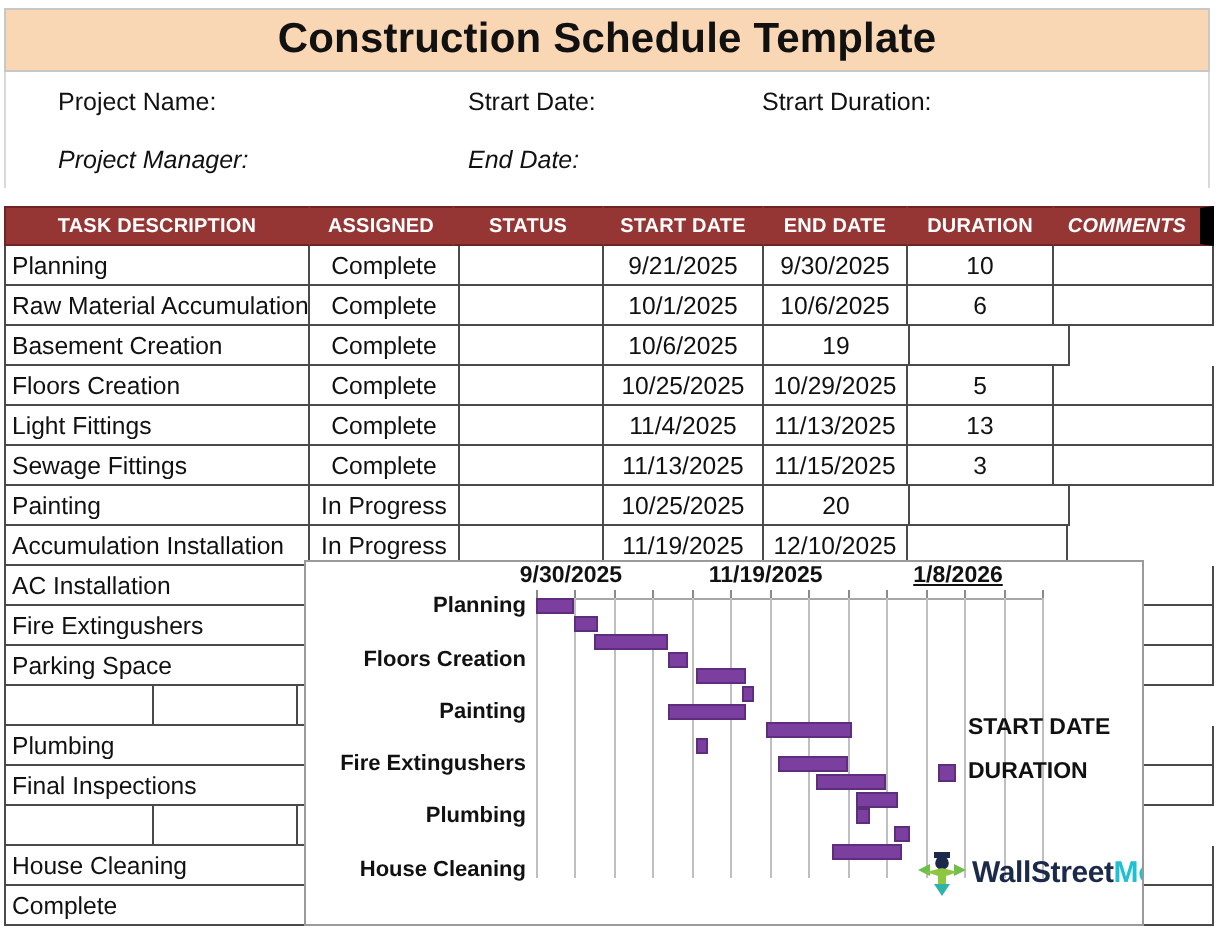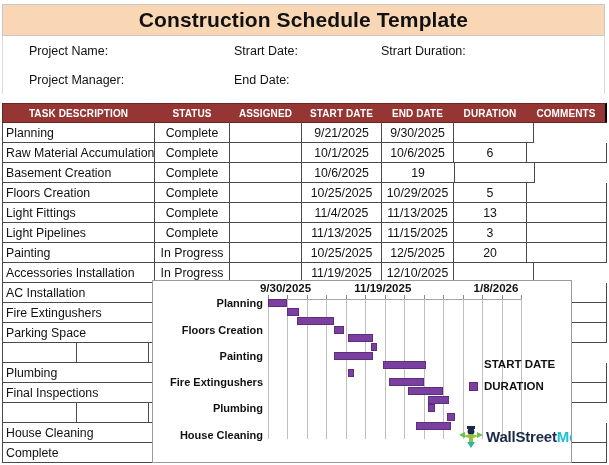--- a/index.html
+++ b/index.html
@@ -21,21 +21,21 @@
   .title-band .t{
     font-size:21px;font-weight:bold;color:#111;letter-spacing:.1px;
     font-family:"Liberation Sans", sans-serif;
   }
 
   
   .inforow{position:absolute;left:2px;width:603px;height:29px;
     border-left:1px solid #d9d9d9;border-right:1px solid #d9d9d9;
     box-sizing:border-box;}
   .inforow.r1{top:36px;}
-  .inforow.r2{top:65px;}
+  .inforow.r2{top:65px;font-style:italic;}
   .infolabel{
     position:absolute;top:50%;transform:translateY(-50%);
     font-size:12.5px;color:#111;white-space:nowrap;
   }
   .ic1{left:6px;margin-left:20px;}
   .ic2{left:231px;}
   .ic3{left:378px;}
 
   
   #table{position:absolute;left:2px;top:103px;width:605px;}
@@ -53,21 +53,21 @@
   }
   .trow .cell:first-child{border-left:1px solid #4a4a4a;}
   .trow.head .cell{
     background:#963634;color:#ffffff;font-weight:bold;font-size:10px;
     justify-content:center;letter-spacing:.1px;
     border-right:1px solid #963634;border-bottom:1px solid #6e2423;
     border-top:1px solid #6e2423;
     padding:0 1px;
   }
   .trow.head .cell:first-child{border-left:1px solid #6e2423;}
-  .trow.head .cell:last-child{border-right:2px solid #000000;}
+  .trow.head .cell:last-child{border-right:7px solid #000000;font-style:italic;}
 
   .c-task{width:153px;}
   .c-status{width:75px;justify-content:center;}
   .c-assigned{width:72px;}
   .c-start{width:80px;justify-content:center;}
   .c-end{width:72px;justify-content:center;}
   .c-dur{width:73px;justify-content:center;}
   .c-com{width:80px;}
 
   
@@ -125,33 +125,34 @@
   </div>
 
   <div class="inforow r2">
     <span class="infolabel ic1">Project Manager:</span>
     <span class="infolabel ic2">End Date:</span>
   </div>
 
   <div id="table">
       <div class="trow head">
         <div class="cell c-task">TASK DESCRIPTION</div>
+        <div class="cell c-assigned">ASSIGNED</div>
         <div class="cell c-status">STATUS</div>
-        <div class="cell c-assigned">ASSIGNED</div>
         <div class="cell c-start">START DATE</div>
         <div class="cell c-end">END DATE</div>
         <div class="cell c-dur">DURATION</div>
         <div class="cell c-com">COMMENTS</div>
       </div>
       <div class="trow">
         <div class="cell c-task">Planning</div>
         <div class="cell c-status">Complete</div>
         <div class="cell c-assigned"></div>
         <div class="cell c-start">9/21/2025</div>
         <div class="cell c-end">9/30/2025</div>
+        <div class="cell c-dur">10</div>
         <div class="cell c-com"></div>
       </div>
       <div class="trow">
         <div class="cell c-task">Raw Material Accumulation</div>
         <div class="cell c-status">Complete</div>
         <div class="cell c-assigned"></div>
         <div class="cell c-start">10/1/2025</div>
         <div class="cell c-end">10/6/2025</div>
         <div class="cell c-dur">6</div>
         <div class="cell c-com"></div>
@@ -176,39 +177,38 @@
       <div class="trow">
         <div class="cell c-task">Light Fittings</div>
         <div class="cell c-status">Complete</div>
         <div class="cell c-assigned"></div>
         <div class="cell c-start">11/4/2025</div>
         <div class="cell c-end">11/13/2025</div>
         <div class="cell c-dur">13</div>
         <div class="cell c-com"></div>
       </div>
       <div class="trow">
-        <div class="cell c-task">Light Pipelines</div>
+        <div class="cell c-task">Sewage Fittings</div>
         <div class="cell c-status">Complete</div>
         <div class="cell c-assigned"></div>
         <div class="cell c-start">11/13/2025</div>
         <div class="cell c-end">11/15/2025</div>
         <div class="cell c-dur">3</div>
         <div class="cell c-com"></div>
       </div>
       <div class="trow">
         <div class="cell c-task">Painting</div>
         <div class="cell c-status">In Progress</div>
         <div class="cell c-assigned"></div>
         <div class="cell c-start">10/25/2025</div>
-        <div class="cell c-end">12/5/2025</div>
         <div class="cell c-dur">20</div>
         <div class="cell c-com"></div>
       </div>
       <div class="trow">
-        <div class="cell c-task">Accessories Installation</div>
+        <div class="cell c-task">Accumulation Installation</div>
         <div class="cell c-status">In Progress</div>
         <div class="cell c-assigned"></div>
         <div class="cell c-start">11/19/2025</div>
         <div class="cell c-end">12/10/2025</div>
         <div class="cell c-com"></div>
       </div>
       <div class="trow">
         <div class="cell c-task">AC Installation</div>
         <div class="cell c-status"></div>
         <div class="cell c-assigned"></div>
@@ -315,21 +315,21 @@
         <div class="gridline" style="left: 194.615px;"></div>
         <div class="tick" style="left: 194.615px; height: 4px; top: -4px;"></div>
         <div class="gridline" style="left: 214.077px;"></div>
         <div class="tick" style="left: 214.077px; height: 4px; top: -4px;"></div>
         <div class="gridline" style="left: 233.538px;"></div>
         <div class="tick" style="left: 233.538px; height: 4px; top: -4px;"></div>
         <div class="gridline" style="left: 253px;"></div>
         <div class="tick" style="left: 253px; height: 4px; top: -4px;"></div>
         <div class="xlab" style="left: 17.5154px;">9/30/2025</div>
         <div class="xlab" style="left: 114.823px;">11/19/2025</div>
-        <div class="xlab" style="left: 228px;">1/8/2026</div>
+        <div class="xlab" style="left: 211px; text-decoration: underline;">1/8/2026</div>
         <div class="bar" style="left: 0px; width: 19.4615px; top: 4.375px;"></div>
         <div class="catlab" style="top: 4.375px;">Planning</div>
         <div class="bar" style="left: 19.4615px; width: 11.6769px; top: 13.125px;"></div>
         <div class="bar" style="left: 29.1923px; width: 36.9769px; top: 21.875px;"></div>
         <div class="bar" style="left: 66.1692px; width: 9.73077px; top: 30.625px;"></div>
         <div class="catlab" style="top: 30.625px;">Floors Creation</div>
         <div class="bar" style="left: 79.7923px; width: 25.3px; top: 39.375px;"></div>
         <div class="bar" style="left: 103.146px; width: 5.83846px; top: 48.125px;"></div>
         <div class="bar" style="left: 66.1692px; width: 38.9231px; top: 56.875px;"></div>
         <div class="catlab" style="top: 56.875px;">Painting</div>

